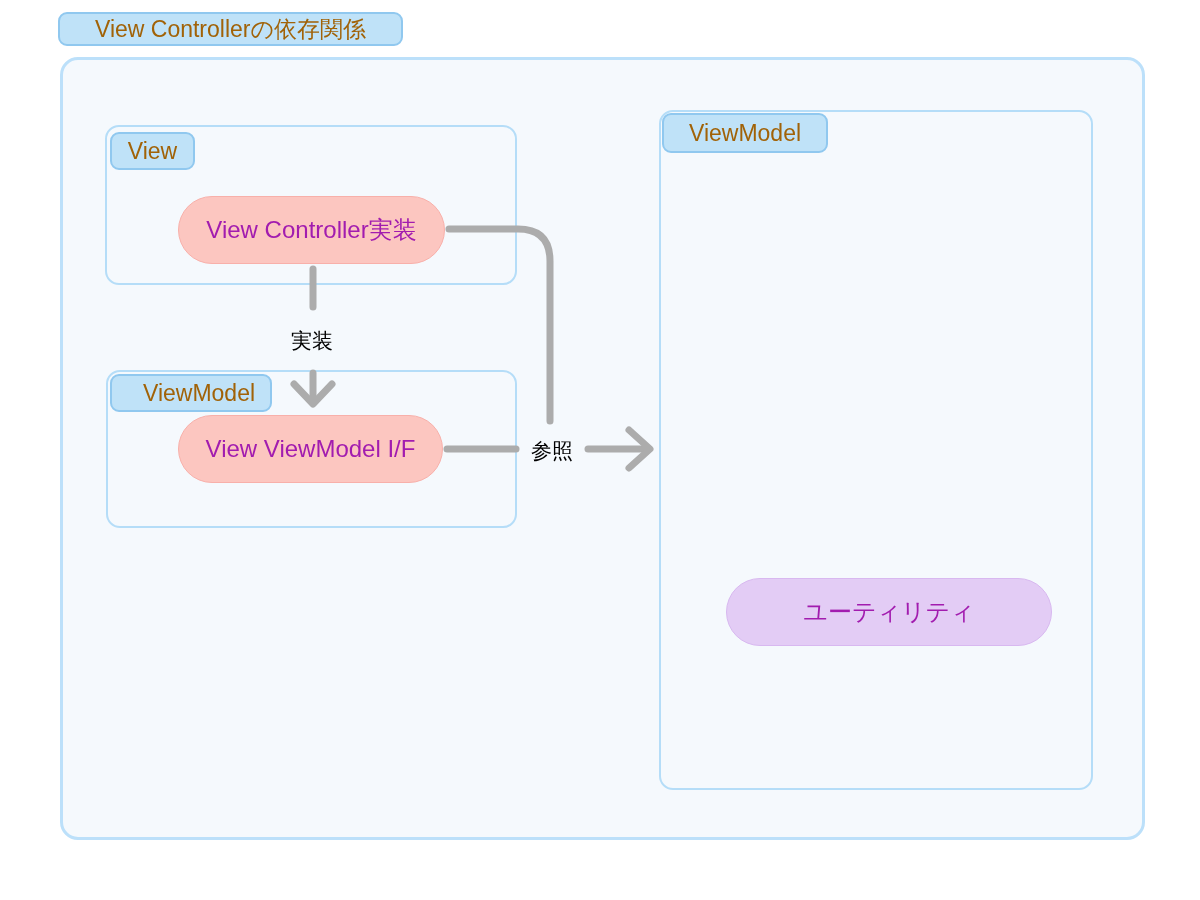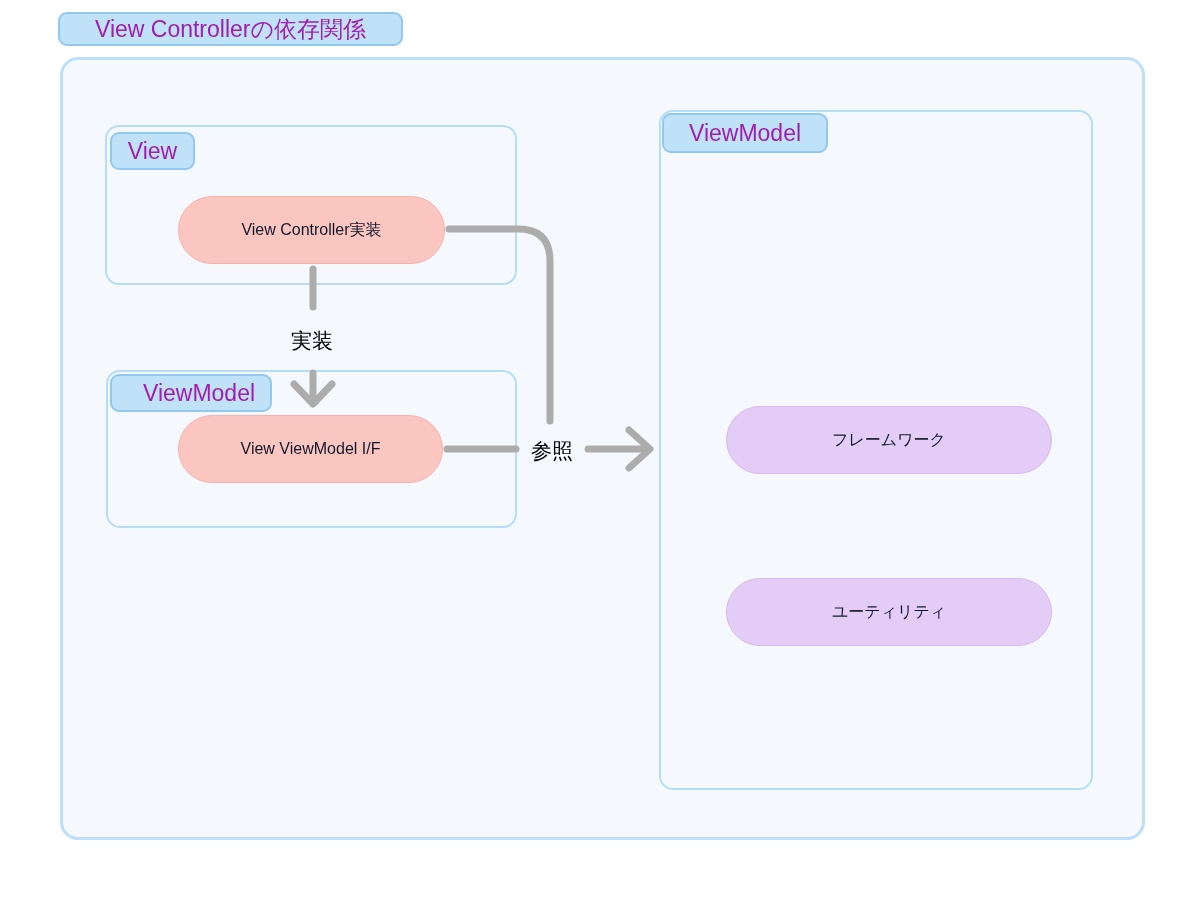--- a/index.html
+++ b/index.html
@@ -20,21 +20,21 @@
   .badge {
     position: absolute;
     display: flex;
     align-items: center;
     justify-content: center;
     background: #bfe2f8;
     border: 2px solid #90c8ef;
     border-radius: 9px;
     font-size: 23px;
     font-weight: 500;
-    color: #a21caf;
+    color: #a16207;
     box-sizing: border-box;
     white-space: nowrap;
   }
   .panel {
     position: absolute;
     background: #f5f9fd;
     border: 2px solid #b5ddf8;
     border-radius: 14px;
     box-sizing: border-box;
   }
@@ -42,22 +42,22 @@
     border-width: 3px;
     border-radius: 18px;
     border-color: #bce0fa;
   }
   .node {
     position: absolute;
     display: flex;
     align-items: center;
     justify-content: center;
     border-radius: 34px;
-    font-size: 16px;
-    color: #0f172a;
+    font-size: 24px;
+    color: #a21caf;
     box-sizing: border-box;
     white-space: nowrap;
   }
   .node.pink {
     background: #fcc6c0;
     border: 1.5px solid #f8b0aa;
   }
   .node.purple {
     background: #e3ccf5;
     border: 1.5px solid #d8b8f0;
@@ -107,23 +107,20 @@
     <span>ViewModel</span>
   </div>
   <div class="node pink" style="left:178px; top:415px; width:265px; height:68px;">
     <span>View ViewModel I/F</span>
   </div>
 
   <div class="panel" style="left:659px; top:110px; width:434px; height:680px;"></div>
   <div class="badge" style="left:662px; top:113px; width:166px; height:40px;">
     <span>ViewModel</span>
   </div>
-  <div class="node purple" style="left:726px; top:406px; width:326px; height:68px;">
-    <span>フレームワーク</span>
-  </div>
   <div class="node purple" style="left:726px; top:578px; width:326px; height:68px;">
     <span>ユーティリティ</span>
   </div>
 
   <svg class="arrows" width="1200" height="900" viewBox="0 0 1200 900">
 
     <path d="M313 269 L313 307"></path>
     <path d="M313 373 L313 400"></path>
     <polyline points="294,384 313,404 332,384"></polyline>
 

